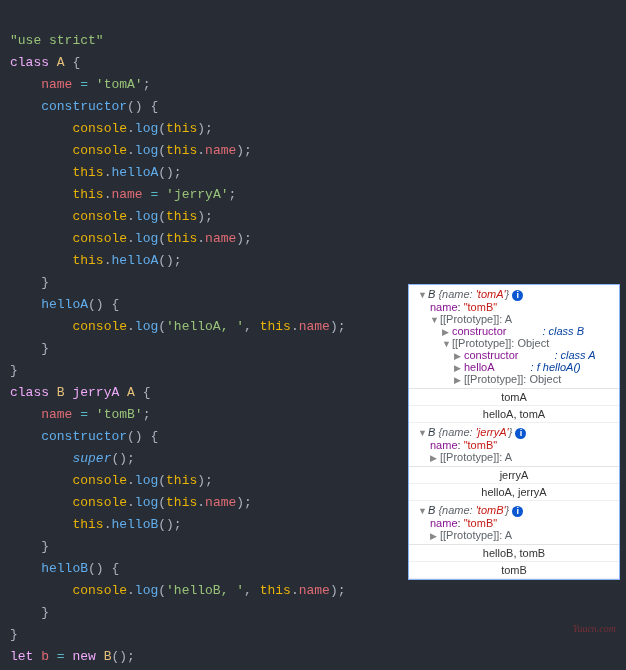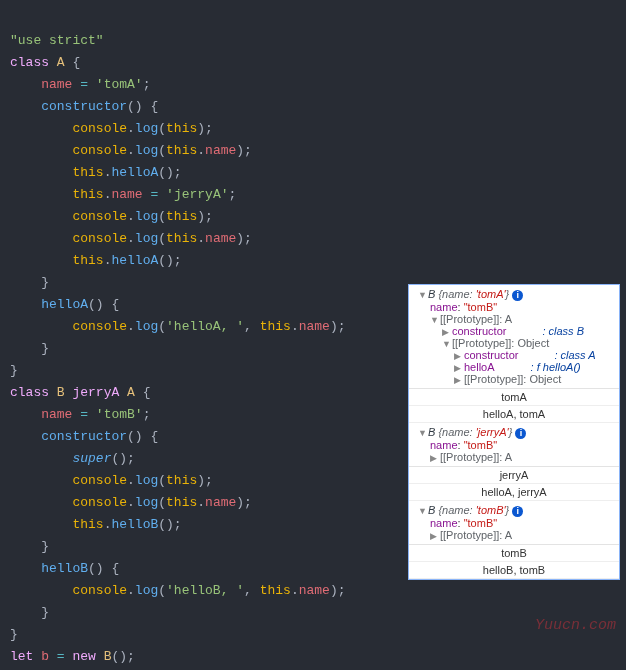--- a/index.html
+++ b/index.html
@@ -58,22 +58,22 @@
   font-size:9px;
   font-weight:bold;
   text-align:center;
   line-height:11px;
 }
 .watermark {
   position:absolute;
   right:10px;
   bottom:36px;
   color: rgba(200,50,60,0.5);
-  font-family: Liberation Mono, monospace;
-  font-size: 15px;
+  font-family: Liberation Serif, serif;
+  font-size: 10px;
   font-style: italic;
 }
 .ind0{padding-left:4px}
 .ind1{padding-left:16px}
 .ind2{padding-left:28px}
 .ind3{padding-left:40px}
 </style>
 </head>
 <body>
 
@@ -127,17 +127,17 @@
     <div class="ind1"><span class="purple">name</span><span>: </span><span class="red">"tomB"</span></div>
     <div class="ind1"><span class="tri rt"></span><span class="dim">[[Prototype]]: A</span></div>
   </div>
   <div class="row">jerryA</div>
   <div class="row">helloA,  jerryA</div>
   <div class="grp">
     <div class="ind0"><span class="tri dn"></span><span class="it cn">B </span><span class="it dim">{name: </span><span class="it red">'tomB'</span><span class="it dim">}</span> <span class="info">i</span></div>
     <div class="ind1"><span class="purple">name</span><span>: </span><span class="red">"tomB"</span></div>
     <div class="ind1"><span class="tri rt"></span><span class="dim">[[Prototype]]: A</span></div>
   </div>
+  <div class="row">helloB,  tomB</div>
   <div class="row">tomB</div>
-  <div class="row">helloB,  tomB</div>
 </div>
 
 <div class="watermark">Yuucn.com</div>
 
 </body></html>

